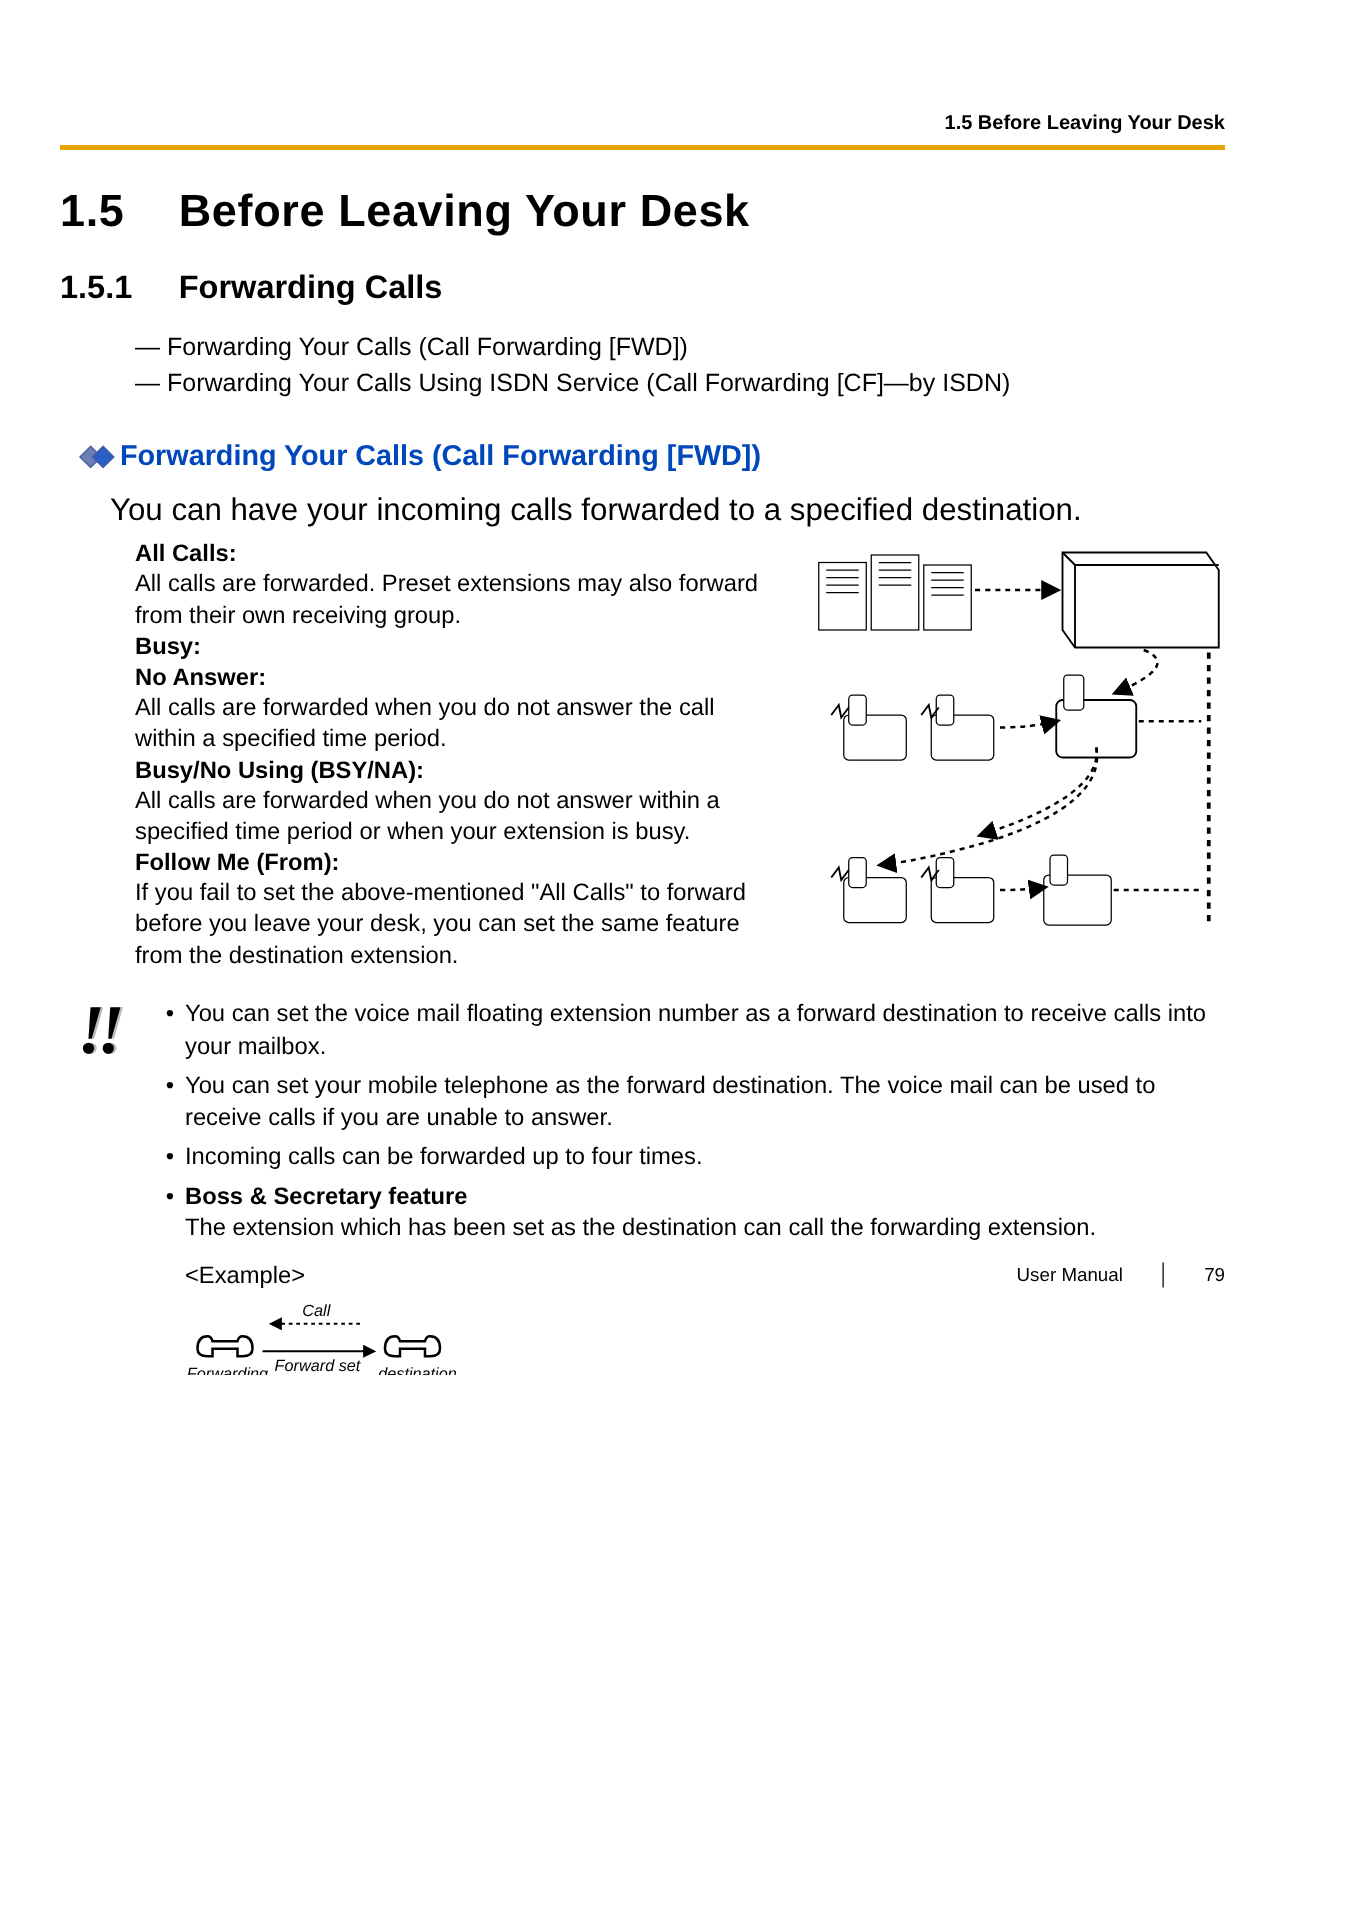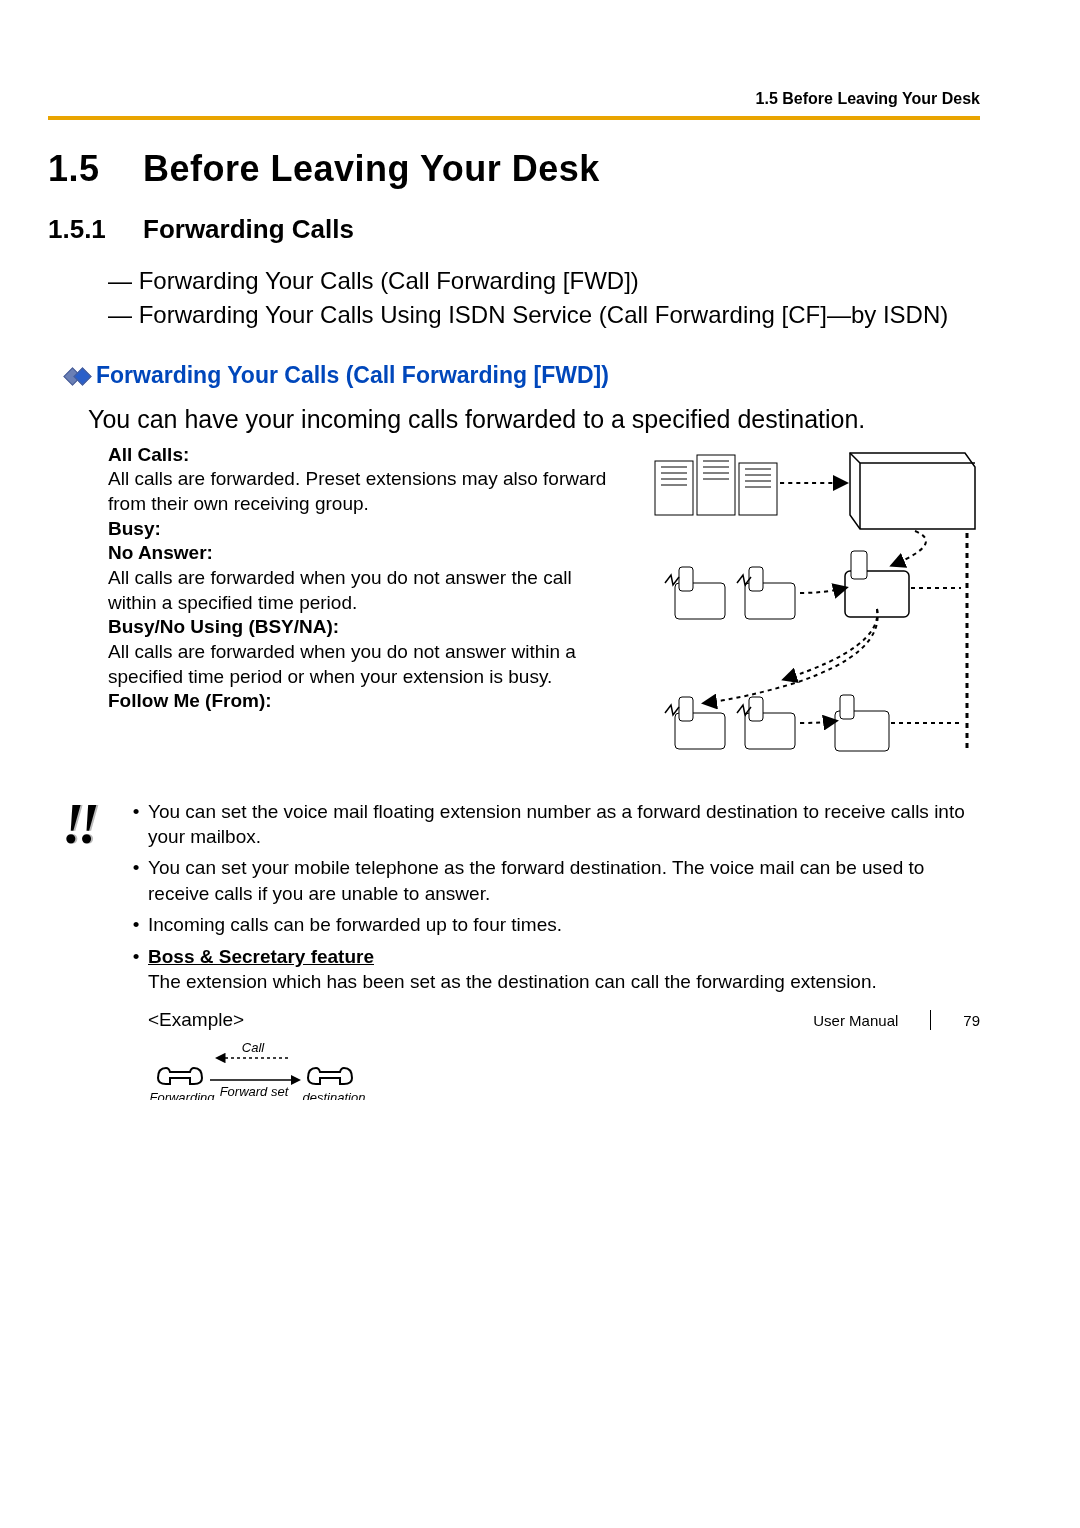--- a/index.html
+++ b/index.html
@@ -41,21 +41,21 @@
     font-size: 26px;
     font-weight: bold;
     margin: 10px 0 20px 0;
   }
   h2.subsection-title .num {
     display: inline-block;
     width: 95px;
   }
   .dash-list {
     margin: 0 0 30px 60px;
-    font-size: 24px;
+    font-size: 20px;
     line-height: 1.35;
   }
   .dash-list .dash-item {
     text-indent: -25px;
     padding-left: 25px;
     margin: 2px 0;
   }
   .fwd-heading {
     display: flex;
     align-items: center;
@@ -202,20 +202,21 @@
       <div>
         <div class="mode-title">No Answer:</div>
         <div>All calls are forwarded when you do not answer the call within a specified time period.</div>
       </div>
       <div>
         <div class="mode-title">Busy/No Using (BSY/NA):</div>
         <div>All calls are forwarded when you do not answer within a specified time period or when your extension is busy.</div>
       </div>
       <div>
         <div class="mode-title">Follow Me (From):</div>
+        <div>If you fail to set the above-mentioned "All Calls" to forward before you leave your desk, you can set the same feature from the destination extension.</div>
       </div>
     </div>
 
     <div class="right-col">
       
       <svg viewBox="0 0 335 330" width="335" height="330">
         <defs>
           <marker id="arrow" markerWidth="8" markerHeight="8" refX="6" refY="4" orient="auto">
             <path d="M0,0 L8,4 L0,8 z" fill="#000"></path>
           </marker>
@@ -310,21 +311,21 @@
         <div class="dot">•</div>
         <div class="txt">You can set your mobile telephone as the forward destination. The voice mail can be used to receive calls if you are unable to answer.</div>
       </div>
       <div class="bullet">
         <div class="dot">•</div>
         <div class="txt">Incoming calls can be forwarded up to four times.</div>
       </div>
       <div class="bullet">
         <div class="dot">•</div>
         <div class="txt">
-          <span style="font-weight:bold;text-decoration:underline;">Boss &amp; Secretary feature</span><br>
+          <span style="font-weight:bold;">Boss &amp; Secretary feature</span><br>
           <span>The extension which has been set as the destination can call the forwarding extension.</span>
         </div>
       </div>
 
       <div class="example-label">&lt;Example&gt;</div>
 
       <div class="example-figure">
         <svg viewBox="0 0 260 90" width="260" height="90">
           <defs>
             <marker id="a2" markerWidth="7" markerHeight="7" refX="5" refY="3.5" orient="auto">

